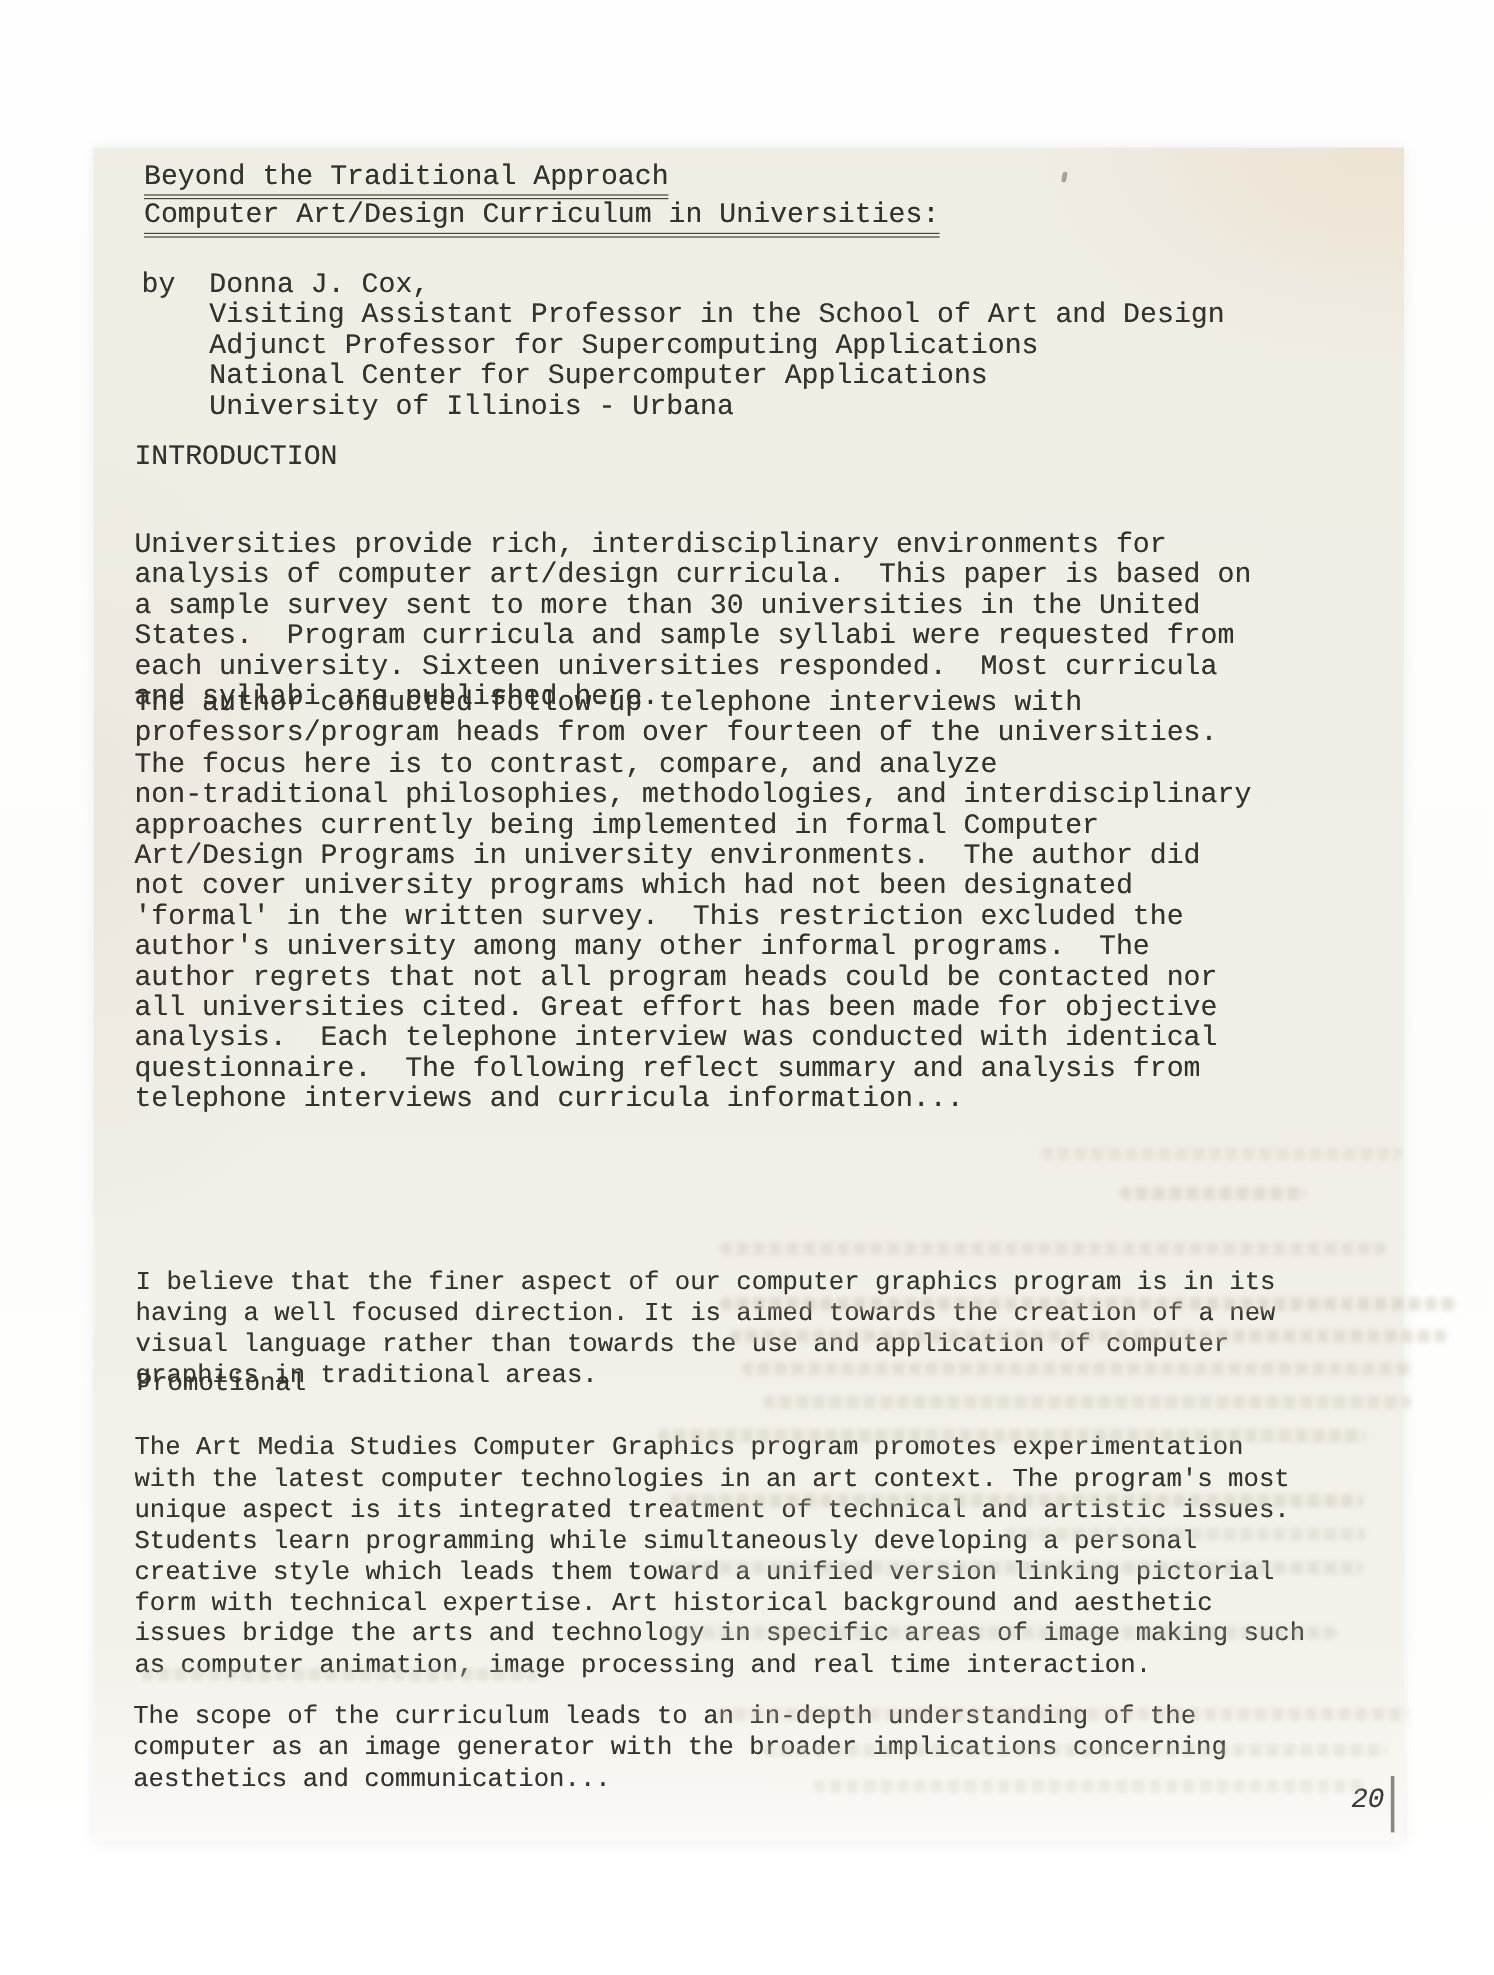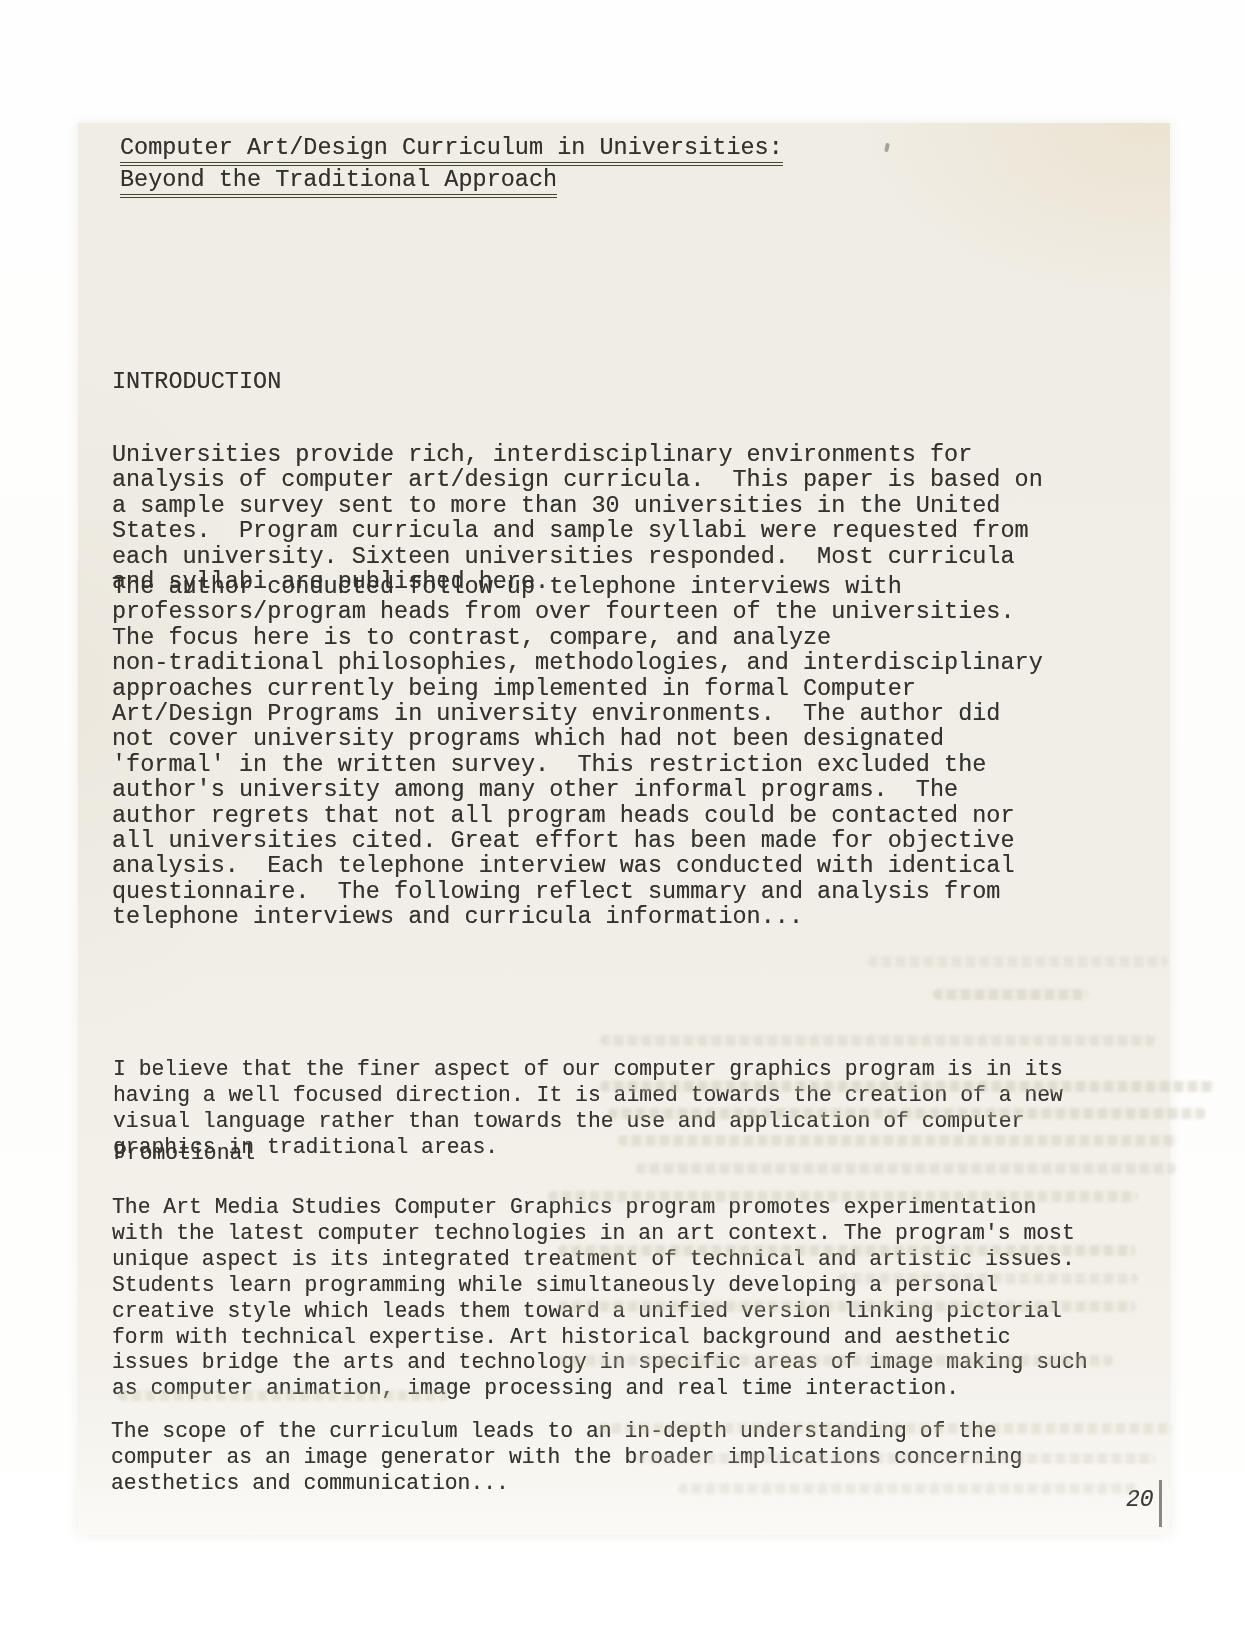--- a/index.html
+++ b/index.html
@@ -60,26 +60,31 @@
   }
 </style>
 </head>
 <body>
 
 <div class="scan-canvas">
 
   <div class="paper">
 
     <div class="title-block">
+      <span class="title-line">Beyond the Traditional Approach</span>
       <span class="title-line">Computer Art/Design Curriculum in Universities:</span>
-      <span class="title-line">Beyond the Traditional Approach</span>
     </div>
 
     <div class="stray-mark"></div>
 
+    <div class="mono-lg" style="left:40px;top:102px;">by  Donna J. Cox,
+    Visiting Assistant Professor in the School of Art and Design
+    Adjunct Professor for Supercomputing Applications
+    National Center for Supercomputer Applications
+    University of Illinois - Urbana</div>
 
     <div class="mono-lg" style="left:34px;top:246px;">INTRODUCTION</div>
 
     <div class="mono-lg" style="left:34px;top:295px;margin-top:24px;">Universities provide rich, interdisciplinary environments for
 analysis of computer art/design curricula.  This paper is based on
 a sample survey sent to more than 30 universities in the United
 States.  Program curricula and sample syllabi were requested from
 each university. Sixteen universities responded.  Most curricula
 and syllabi are published here.</div>
 

